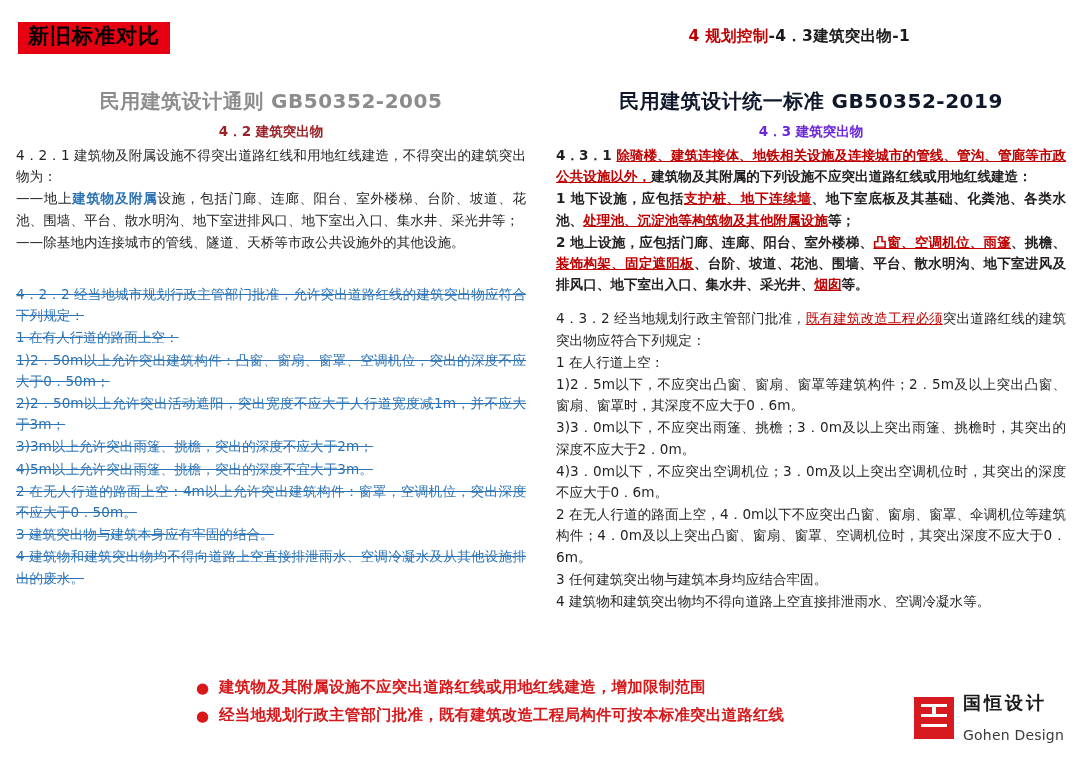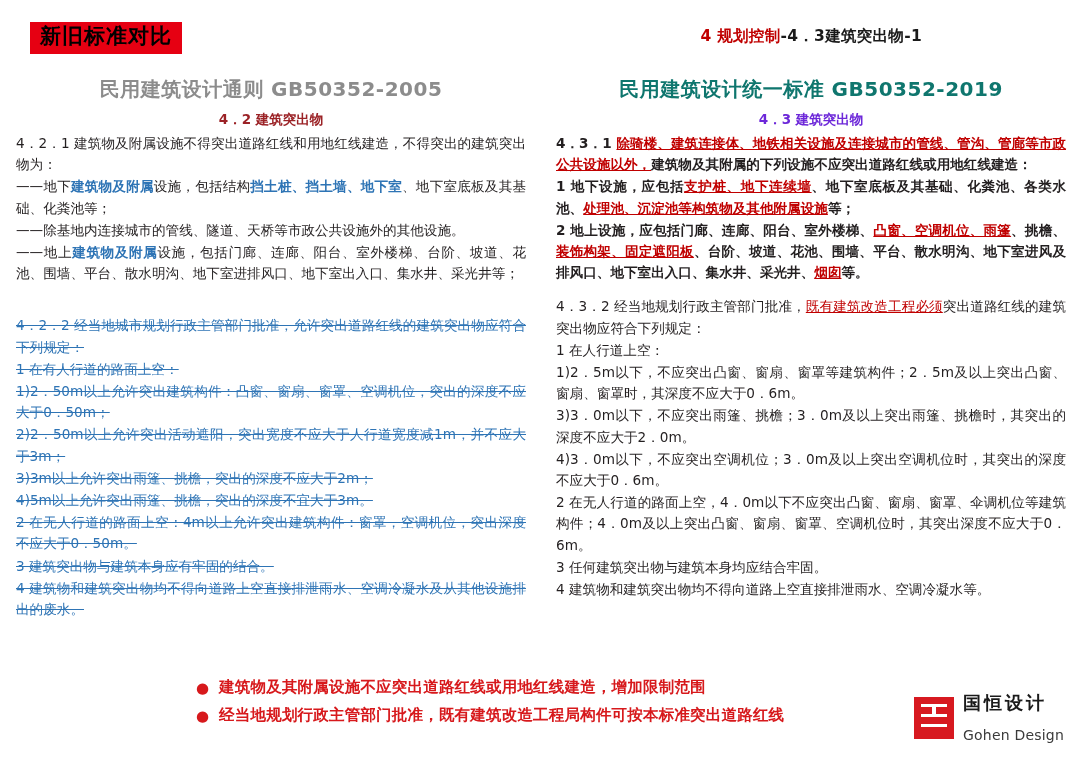--- a/index.html
+++ b/index.html
@@ -12,21 +12,21 @@
     height: 764px;
     position: relative;
     font-family: "DejaVu Sans", "Liberation Sans", sans-serif;
     color: #231f20;
     overflow: hidden;
   }
 
   
   #header-bar {
     position: absolute;
-    left: 12px; top: 0;
+    left: 0; top: 0;
     width: 932px;
     height: 60px;
   }
   #corner-tag {
     position: absolute;
     left: 18px; top: 22px;
     background: #e60012;
     color: #000000;
     font-size: 21px;
     font-weight: bold;
@@ -42,40 +42,40 @@
     font-weight: bold;
     white-space: nowrap;
     letter-spacing: 0.3px;
   }
   #header-right .red { color: #c00000; }
   #header-right .blk { color: #1a1a1a; }
 
   
   #body-cols {
     position: absolute;
-    left: 0; top: 62px;
+    left: 0; top: 74px;
     width: 1080px;
     height: 600px;
     display: flex;
   }
   .col {
     width: 540px;
     box-sizing: border-box;
     padding: 0 14px 0 16px;
   }
   .col-title {
     text-align: center;
     font-size: 20px;
     font-weight: bold;
     letter-spacing: 0.5px;
     margin: 14px 0 8px 0;
     white-space: nowrap;
   }
   .col-title.old { color: #8c8c8c; }
-  .col-title.new { color: #0f766e; }
+  .col-title.new { color: #0f172a; }
 
   .sec-head {
     text-align: center;
     font-size: 13.5px;
     font-weight: bold;
     margin: 0 0 4px 0;
   }
   .sec-head.old { color: #9b2226; }
   .sec-head.new { color: #6d28d9; }
 
@@ -194,23 +194,22 @@
   </div>
 </div>
 
 <div id="body-cols">
 
   <div class="col" id="col-left">
     <div class="col-title old">民用建筑设计通则  GB50352-2005</div>
     <div class="sec-head old">4．2 建筑突出物</div>
     <div id="left-paras">
         <p class="para "><span>4．2．1 建筑物及附属设施不得突出道路红线和用地红线建造，不得突出的建筑突出物为：</span></p>
-        <p class="para "><span>——地下</span><span class="blue-b">建筑物及附属</span><span>设施，包括结构</span><span class="blue-b">挡土桩、挡土墙、地下室</span><span>、地下室底板及其基础、化粪池等；</span></p>
+        <p class="para "><span>——地上</span><span class="blue-b">建筑物及附属</span><span>设施，包括门廊、连廊、阳台、室外楼梯、台阶、坡道、花池、围墙、平台、散水明沟、地下室进排风口、地下室出入口、集水井、采光井等；</span></p>
         <p class="para "><span>——除基地内连接城市的管线、隧道、天桥等市政公共设施外的其他设施。</span></p>
-        <p class="para "><span>——地上</span><span class="blue-b">建筑物及附属</span><span>设施，包括门廊、连廊、阳台、室外楼梯、台阶、坡道、花池、围墙、平台、散水明沟、地下室进排风口、地下室出入口、集水井、采光井等；</span></p>
       </div>
     <div class="gap-md"></div>
     <div id="left-deleted" class="deleted-block">
         <p class="para"><span class="struck">4．2．2 经当地城市规划行政主管部门批准，允许突出道路红线的建筑突出物应符合下列规定：</span></p>
         <p class="para"><span class="struck">1 在有人行道的路面上空：</span></p>
         <p class="para"><span class="struck">1)2．50m以上允许突出建筑构件：凸窗、窗扇、窗罩、空调机位，突出的深度不应大于0．50m；</span></p>
         <p class="para"><span class="struck">2)2．50m以上允许突出活动遮阳，突出宽度不应大于人行道宽度减1m，并不应大于3m；</span></p>
         <p class="para"><span class="struck">3)3m以上允许突出雨篷、挑檐，突出的深度不应大于2m；</span></p>
         <p class="para"><span class="struck">4)5m以上允许突出雨篷、挑檐，突出的深度不宜大于3m。</span></p>
         <p class="para"><span class="struck">2 在无人行道的路面上空：4m以上允许突出建筑构件：窗罩，空调机位，突出深度不应大于0．50m。</span></p>

